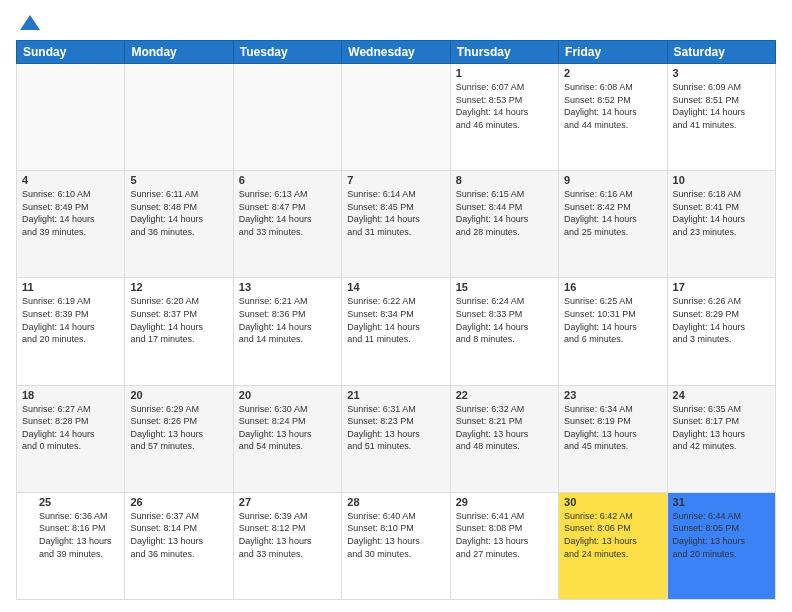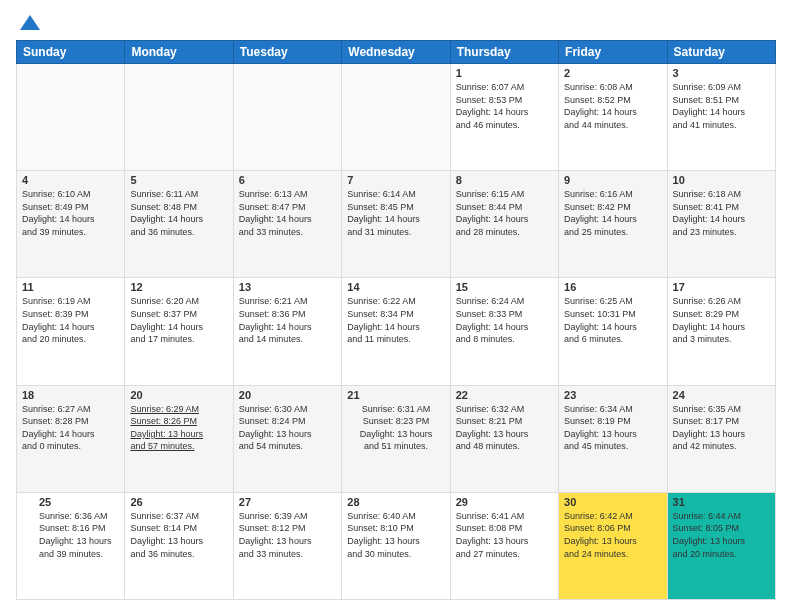--- a/index.html
+++ b/index.html
@@ -264,35 +264,35 @@
         <tr>
           <td style="background: rgb(245, 245, 245);">
             <span class="day-num">18</span>
             <div class="day-info" style="white-space: pre-line;">Sunrise: 6:27 AM
 Sunset: 8:28 PM
 Daylight: 14 hours
 and 0 minutes.</div>
           </td>
           <td style="background: rgb(245, 245, 245);">
             <span class="day-num">20</span>
-            <div class="day-info" style="white-space: pre-line; text-decoration: underline;">Sunrise: 6:29 AM
+            <div class="day-info" style="white-space: pre-line;">Sunrise: 6:29 AM
 Sunset: 8:26 PM
 Daylight: 13 hours
 and 57 minutes.</div>
           </td>
           <td style="background: rgb(245, 245, 245);">
             <span class="day-num">20</span>
             <div class="day-info" style="white-space: pre-line;">Sunrise: 6:30 AM
 Sunset: 8:24 PM
 Daylight: 13 hours
 and 54 minutes.</div>
           </td>
           <td style="background: rgb(245, 245, 245);">
             <span class="day-num">21</span>
-            <div class="day-info" style="white-space: pre-line; text-align: center;">Sunrise: 6:31 AM
+            <div class="day-info" style="white-space: pre-line;">Sunrise: 6:31 AM
 Sunset: 8:23 PM
 Daylight: 13 hours
 and 51 minutes.</div>
           </td>
           <td style="background: rgb(245, 245, 245);">
             <span class="day-num">22</span>
             <div class="day-info" style="white-space: pre-line;">Sunrise: 6:32 AM
 Sunset: 8:21 PM
 Daylight: 13 hours
 and 48 minutes.</div>
@@ -348,21 +348,21 @@
 Daylight: 13 hours
 and 27 minutes.</div>
           </td>
           <td style="background: #fde047;">
             <span class="day-num">30</span>
             <div class="day-info" style="white-space: pre-line;">Sunrise: 6:42 AM
 Sunset: 8:06 PM
 Daylight: 13 hours
 and 24 minutes.</div>
           </td>
-          <td style="background: #14b8a6;">
+          <td style="background: #3b82f6;">
             <span class="day-num">31</span>
             <div class="day-info" style="white-space: pre-line;">Sunrise: 6:44 AM
 Sunset: 8:05 PM
 Daylight: 13 hours
 and 20 minutes.</div>
           </td>
         </tr>
       </tbody>
   </table>
 </div>

